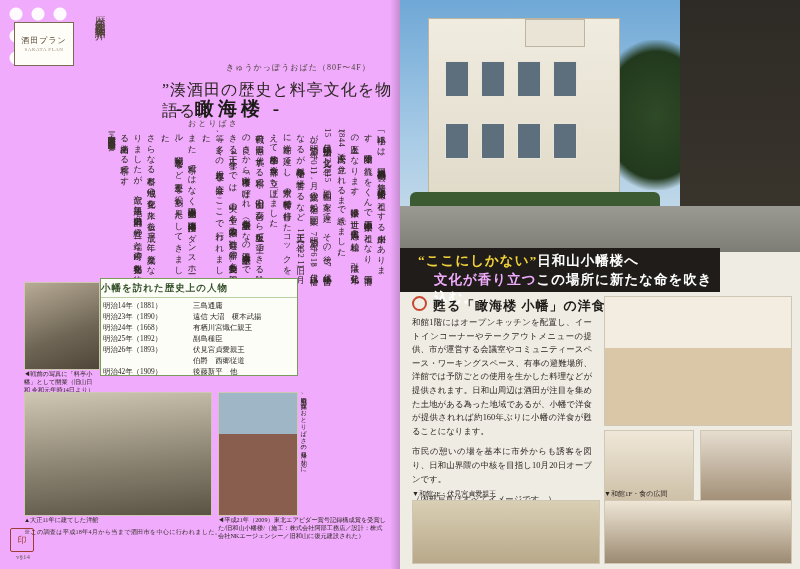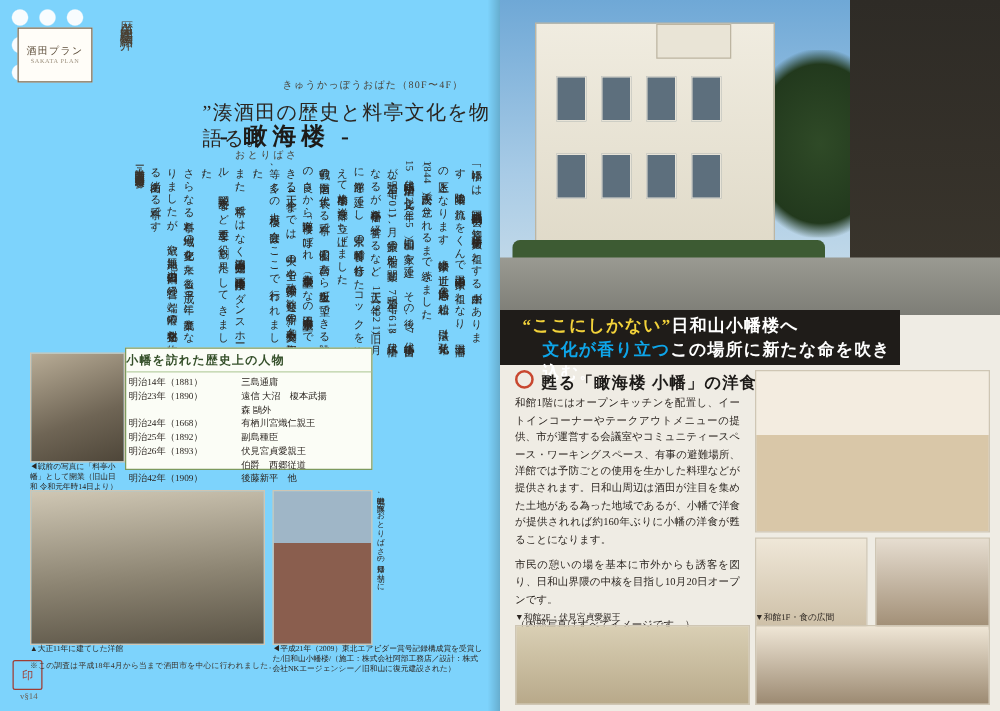--- a/index.html
+++ b/index.html
@@ -9,21 +9,21 @@
     font-family:"Liberation Serif", serif;
     color:#231815;
     overflow:hidden;
     position:relative;
   }
   .page{position:absolute;inset:0;}
 
   
   .left{
     position:absolute;left:0;top:0;width:400px;height:569px;
-    background:#7dd3fc;
+    background:#f0abfc;
   }
   .left:after{
     content:"";position:absolute;right:0;top:0;width:10px;height:100%;
     background:linear-gradient(to right,rgba(0,0,0,0.0),rgba(0,0,0,0.18));
   }
 
   
   .lace{
     position:absolute;left:4px;top:2px;width:84px;height:84px;
     background:
@@ -152,21 +152,21 @@
   .hero .ground{position:absolute;left:0;bottom:0;width:400px;height:46px;background:linear-gradient(180deg,#9a9a92,#7d7d76);}
   .hero .hedge{position:absolute;left:10px;bottom:34px;width:250px;height:26px;background:#3d5b33;border-radius:6px;}
 
   .catch{
     position:absolute;left:400px;top:248px;width:320px;height:44px;
     background:#1f1c19;color:#fff;
   }
   .catch .l1{position:absolute;left:18px;top:4px;font-size:13.5px;font-weight:bold;letter-spacing:1px;}
   .catch .l1 em{font-style:normal;color:#f2d23a;}
   .catch .l2{position:absolute;left:34px;top:23px;font-size:13.5px;font-weight:bold;letter-spacing:1px;}
-  .catch .l2 em{font-style:normal;color:#0ea5e9;}
+  .catch .l2 em{font-style:normal;color:#f0abfc;}
 
   .sec-title{
     position:absolute;left:412px;top:296px;font-size:13px;font-weight:bold;color:#1d1b18;letter-spacing:1px;
   }
   .sec-title .dot{
     display:inline-block;width:11px;height:11px;border:2px solid #c8472f;border-radius:50%;
     margin-right:6px;vertical-align:-1px;
   }
   .rtext{
     position:absolute;left:412px;top:316px;width:180px;
@@ -224,24 +224,20 @@
         <tbody>
             <tr>
           <td class="era">明治14年（1881）</td>
           <td>三島通庸</td>
         </tr>
         <tr>
           <td class="era">明治23年（1890）</td>
           <td>遠信 大沼　榎本武揚</td>
         </tr>
         <tr>
-          <td class="era"></td>
-          <td>森 鷗外</td>
-        </tr>
-        <tr>
           <td class="era">明治24年（1668）</td>
           <td>有栖川宮熾仁親王</td>
         </tr>
         <tr>
           <td class="era">明治25年（1892）</td>
           <td>副島種臣</td>
         </tr>
         <tr>
           <td class="era">明治26年（1893）</td>
           <td>伏見宮貞愛親王</td>

